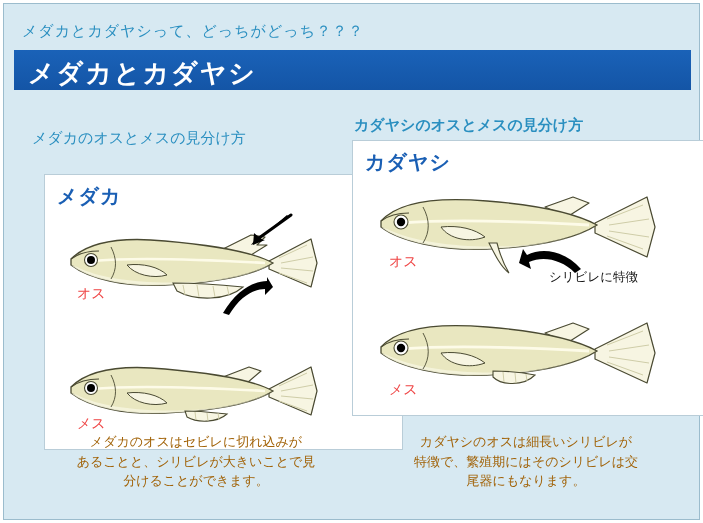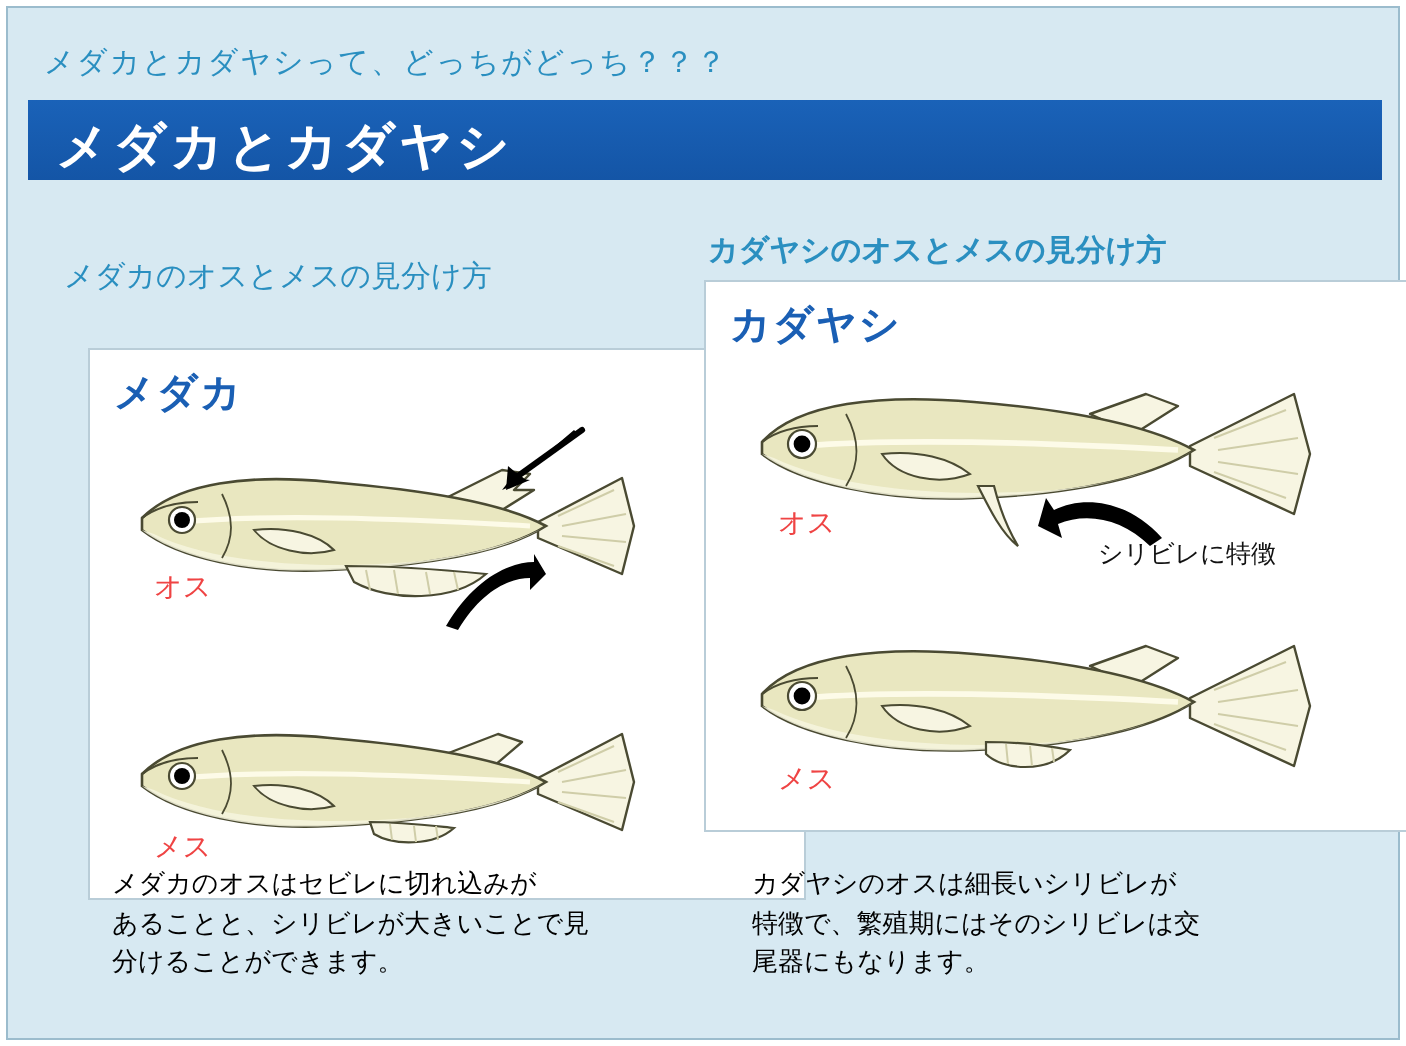--- a/index.html
+++ b/index.html
@@ -81,23 +81,24 @@
     font-size: 20px;
     font-weight: bold;
     color: #1a5fb4;
     letter-spacing: 1px;
     white-space: nowrap;
   }
 
   .caption {
     position: absolute;
     font-size: 13px;
-    color: #000000;
+    color: #a16207;
     line-height: 1.5;
     white-space: pre-line;
+    text-align: center;
   }
   .caption.left { left: 52px; top: 428px; width: 280px; }
   .caption.right { left: 372px; top: 428px; width: 300px; }
 
   .fish-svg { position: absolute; }
 
   .anno {
     position: absolute;
     font-size: 12.5px;
     color: #111111;

